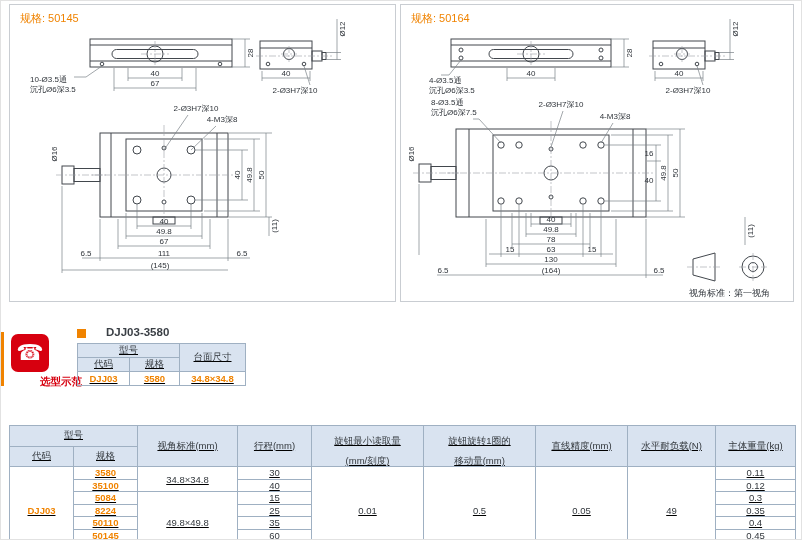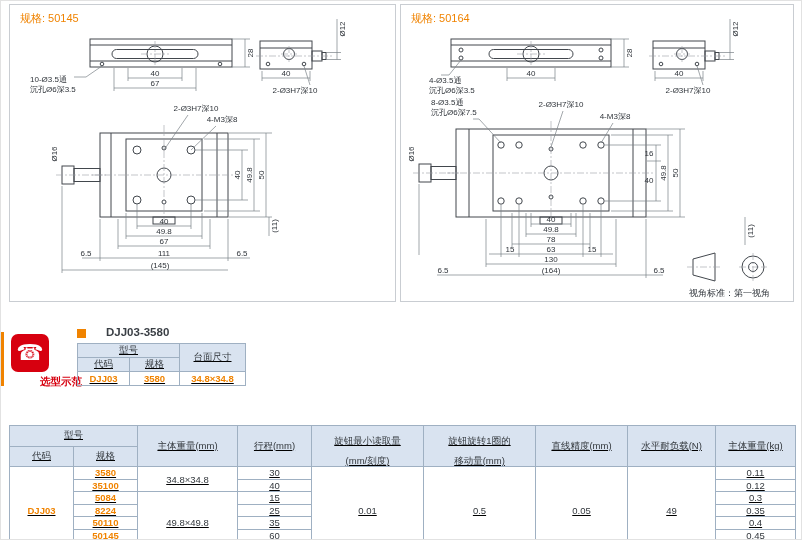--- a/index.html
+++ b/index.html
@@ -363,21 +363,21 @@
         <col style="width:74px">
       <col style="width:112px">
         <col style="width:112px">
         <col style="width:92px">
         <col style="width:88px">
         <col style="width:80px">
     </colgroup>
     <thead>
       <tr>
         <th colspan="2">型号</th>
-        <th rowspan="2">主体重量(mm)</th>
+        <th rowspan="2">视角标准(mm)</th>
         <th rowspan="2">行程(mm)</th>
         <th rowspan="2">
           <div>旋钮最小读取量</div>
           <div>(mm/刻度)</div>
         </th>
         <th rowspan="2">
           <div>旋钮旋转1圈的</div>
           <div>移动量(mm)</div>
         </th>
         <th rowspan="2">直线精度(mm)</th>

